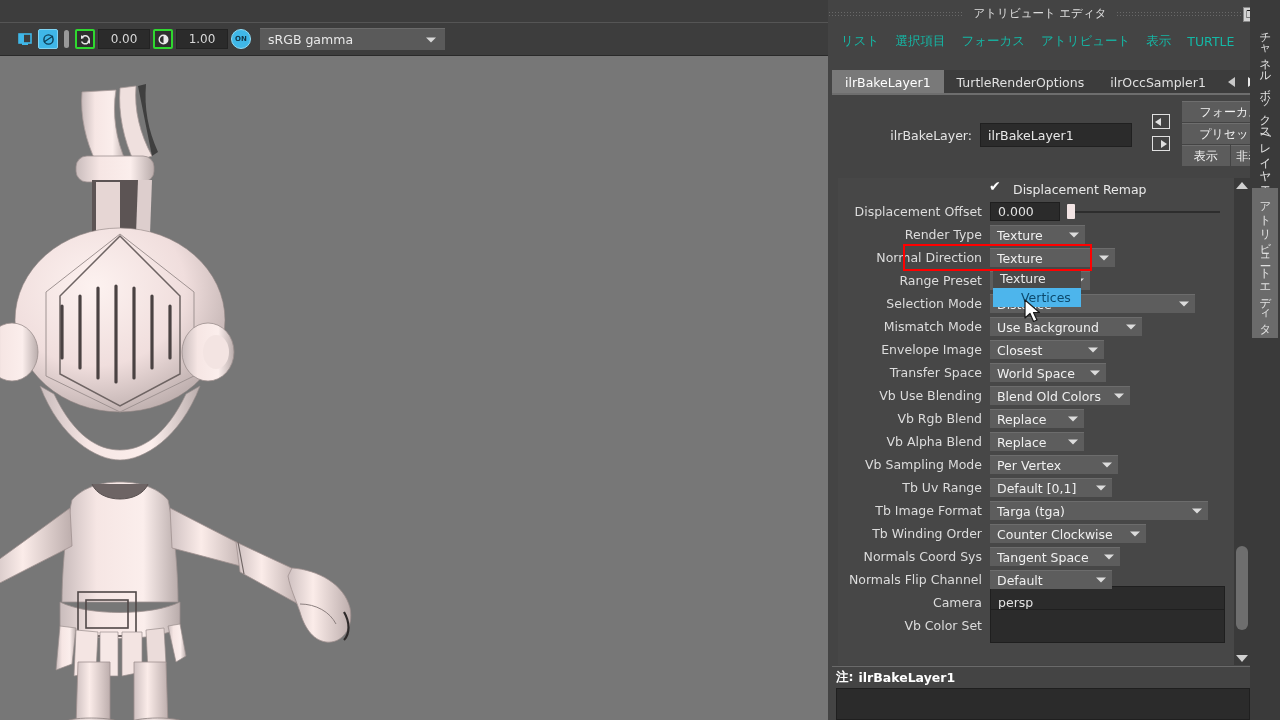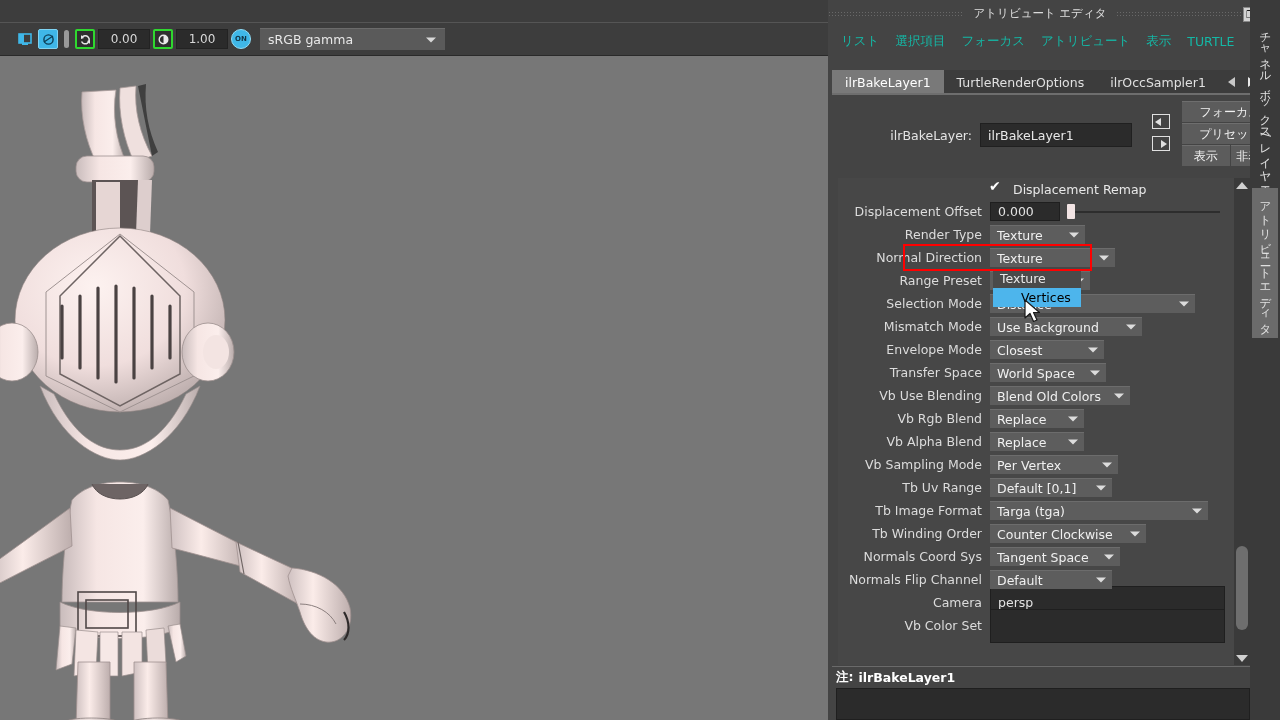--- a/index.html
+++ b/index.html
@@ -217,21 +217,21 @@
 
   
   #dropdown-open {
     position: absolute; left: 993px; top: 269px; width: 88px; z-index: 25;
   }
   .dd-item {
     height: 19px; font-size: 12.5px; display: flex; align-items: center;
     padding-left: 7px; color: #e8e8e8;
   }
   .dd-item.plain { background: #4a4a4a; }
-  .dd-item.selected { background: #4db5ec; color: #000000; padding-left: 28px; }
+  .dd-item.selected { background: #4db5ec; color: #0c4a6e; padding-left: 28px; }
 
   #cursor-arrow { position: absolute; left: 1024px; top: 299px; z-index: 40; }
 
   
   #attr-vscroll {
     position: absolute; left: 1234px; top: 178px; width: 16px; height: 487px;
     background: #3a3a3a;
   }
   .vs-arrow { width: 16px; height: 14px; display: flex; align-items: center; justify-content: center; background: #3a3a3a; }
   .vs-up { width:0;height:0;border-left:6px solid transparent;border-right:6px solid transparent;border-bottom:7px solid #d0d0d0; }
@@ -535,21 +535,21 @@
 
       <div class="attr-row">
         <span class="attr-label">Mismatch Mode</span>
         <span class="combo" style="width:152px;">
           <span>Use Background</span>
           <span class="carat"></span>
         </span>
       </div>
 
       <div class="attr-row">
-        <span class="attr-label">Envelope Mode</span>
+        <span class="attr-label">Envelope Image</span>
         <span class="combo" style="width:114px;">
           <span>Closest</span>
           <span class="carat"></span>
         </span>
       </div>
 
       <div class="attr-row">
         <span class="attr-label">Transfer Space</span>
         <span class="combo" style="width:116px;">
           <span>World Space</span>

